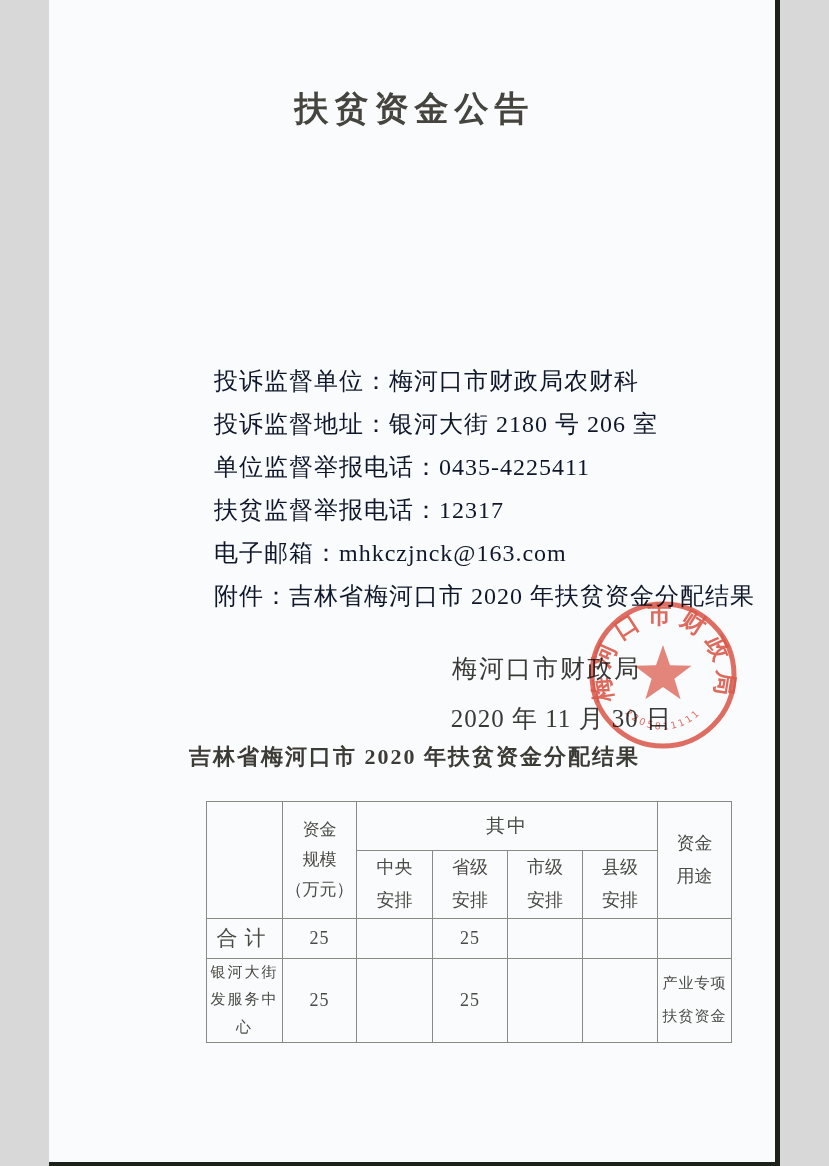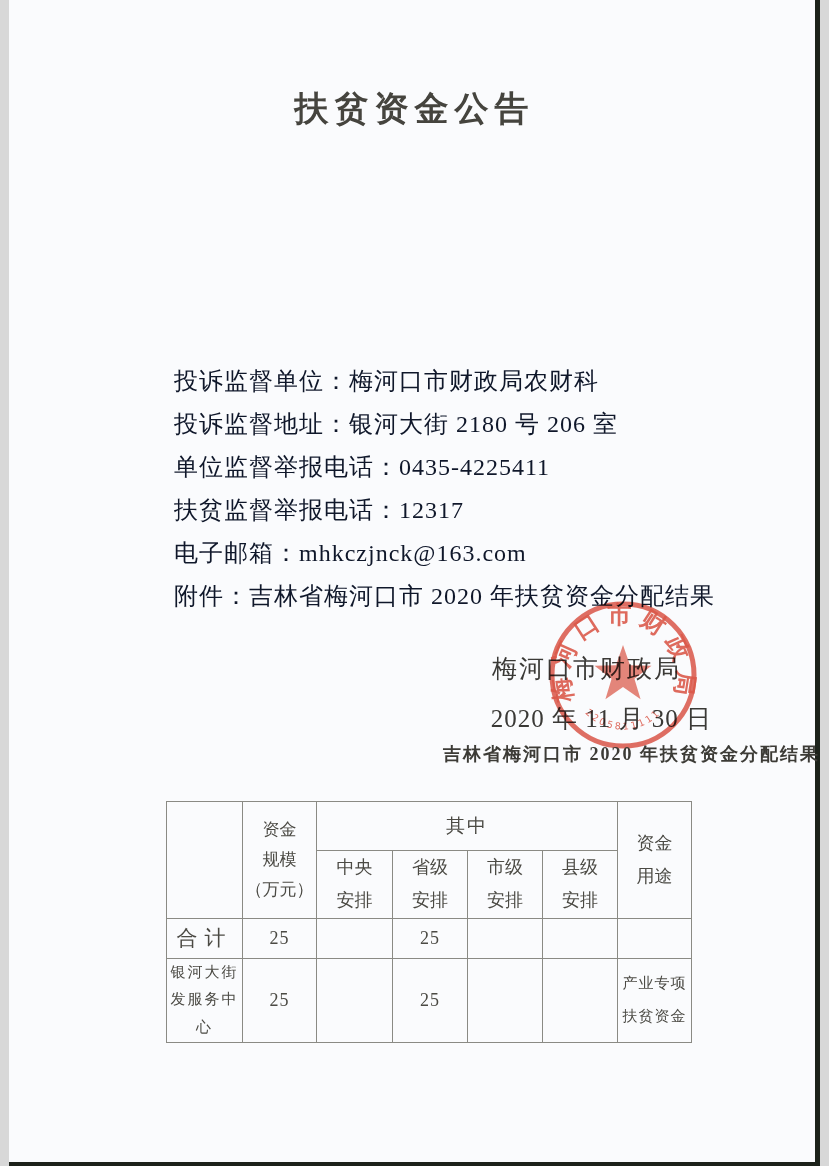--- a/index.html
+++ b/index.html
@@ -1,20 +1,20 @@
 <!DOCTYPE html>
 <html><head>
 <meta charset="utf-8">
 <style>
   html,body { margin:0; padding:0; }
   body { background:#d8d8d8; font-family:"Liberation Serif","DejaVu Serif",serif; }
 
   .page {
     position:relative;
-    width:811px; height:1166px;
+    width:731px; height:1166px;
     margin:0 auto;
     background:#fafbfd;
     box-shadow: inset -5px 0 0 #1c221a, inset 0 -4px 0 #1c221a;
     overflow:hidden;
     color:#3e3d39;
   }
 
   .doc-title {
     position:absolute; top:86px; left:0; right:0;
     margin:0; text-align:center;
@@ -44,22 +44,22 @@
     font-size:25px; letter-spacing:1px; color:#3a3936; white-space:nowrap;
   }
 
   .seal {
     position:absolute; left:536px; top:597px; width:156px; height:156px;
     mix-blend-mode:multiply; opacity:0.92;
   }
 
   .table-title {
     position:absolute; top:742px; left:0; right:0;
-    margin:0; text-align:right;
-    font-size:18px; font-weight:bold; letter-spacing:2px; color:#3c3b36;
+    margin:0; text-align:center;
+    font-size:22px; font-weight:bold; letter-spacing:2px; color:#3c3b36;
   }
 
   table.alloc {
     position:absolute; top:801px; left:147px;
     width:525px; table-layout:fixed;
     border-collapse:collapse;
     font-size:18px; color:#4b4a44;margin-left:10px;
   }
   table.alloc td {
     border:1px solid #8a8a84;

